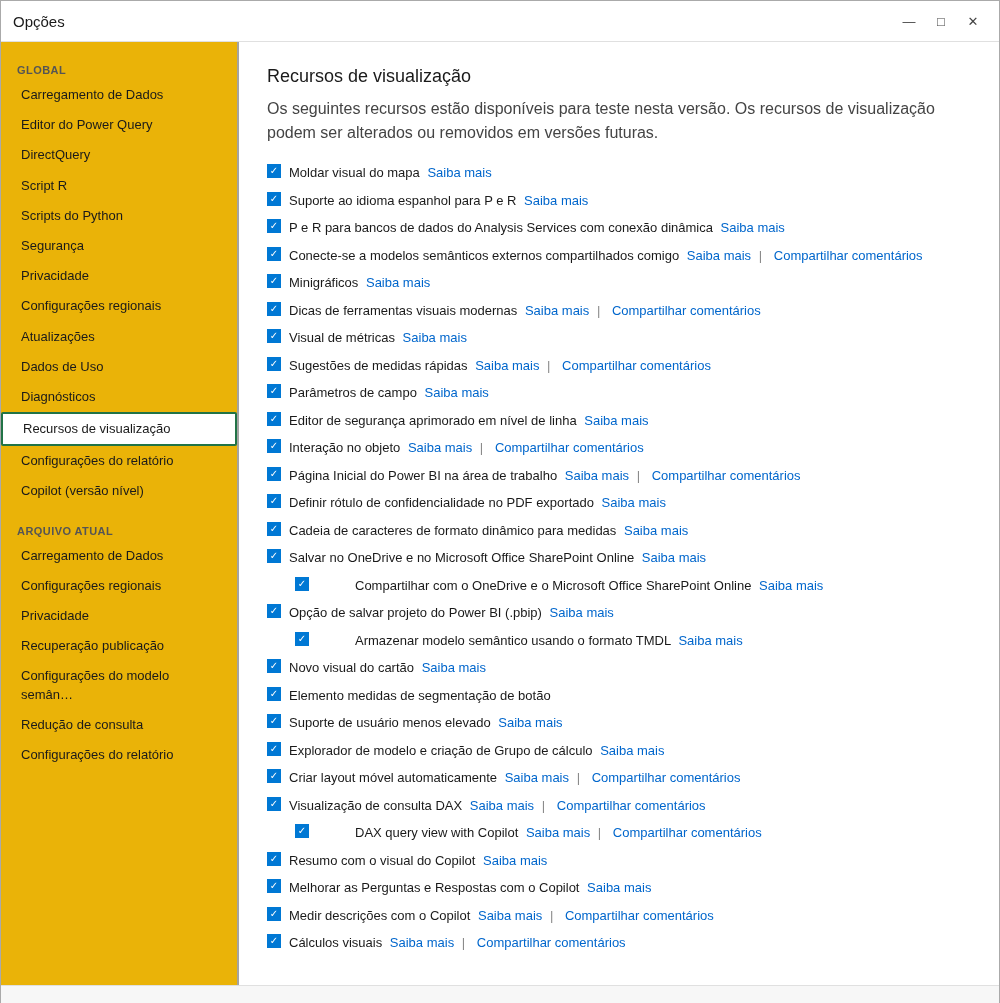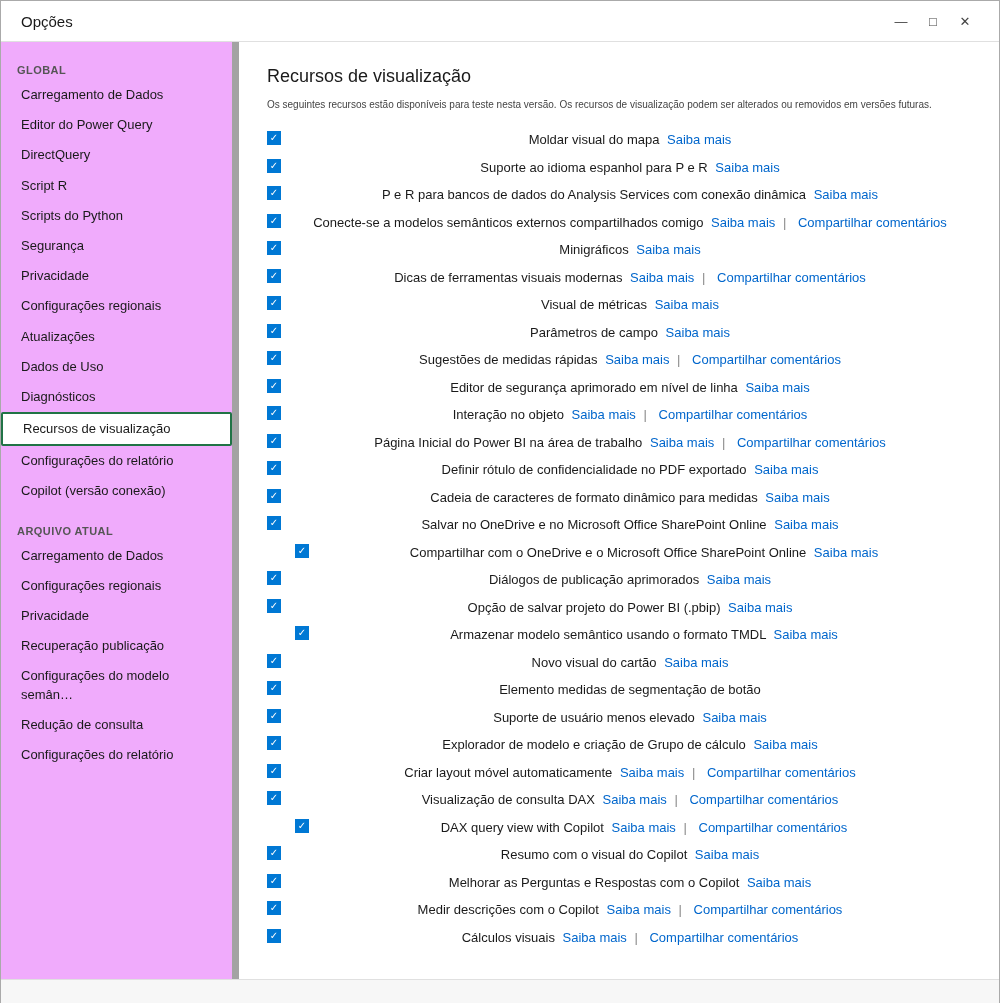--- a/index.html
+++ b/index.html
@@ -18,21 +18,21 @@
       background: #ffffff;
       border: 1px solid #aaa;
       box-shadow: 2px 2px 12px rgba(0,0,0,0.3);
       display: flex;
       flex-direction: column;
     }
     .title-bar {
       display: flex;
       align-items: center;
       justify-content: space-between;
-      padding: 8px 20px;
+      padding: 8px 12px;
       border-bottom: 1px solid #e0e0e0;
     }
     .title-bar-title {
       font-size: 15px;
       font-weight: 400;
       color: #1a1a1a;
     }
     .title-bar-controls {
       display: flex;
       gap: 4px;
@@ -52,22 +52,22 @@
 
     .content-area {
       display: flex;
       flex: 1;
     }
 
     
     .sidebar {
       width: 238px;
       min-width: 238px;
-      background: #f0abfc;
-      border-right: 7px solid #a3a3a3;
+      background: #eab308;
+      border-right: 2px solid #a3a3a3;
       padding: 12px 0;
       overflow-y: auto;
     }
     .sidebar-section-label {
       font-size: 11px;
       font-weight: 700;
       color: #555;
       padding: 10px 16px 4px 16px;
       letter-spacing: 0.04em;
     }
@@ -91,35 +91,36 @@
       padding: 24px 28px;
       overflow-y: auto;
     }
     .main-title {
       font-size: 18px;
       font-weight: 400;
       color: #1a1a1a;
       margin-bottom: 10px;
     }
     .main-description {
-      font-size: 10px;
+      font-size: 16px;
       color: #444;
       margin-bottom: 18px;
       line-height: 1.5;
       max-width: 700px;
     }
     .feature-item {
       display: flex;
       align-items: flex-start;
       margin-bottom: 8px;
       font-size: 13px;
       color: #1a1a1a;
     }
     .feature-item.indented {
       margin-left: 28px;
+      gap: 38px;
     }
     .checkbox {
       width: 14px;
       height: 14px;
       min-width: 14px;
       border: 1px solid #0078d4;
       background: #0078d4;
       margin-right: 8px;
       margin-top: 1px;
       display: flex;
@@ -129,21 +130,20 @@
     }
     .checkbox::after {
       content: '✓';
       color: white;
       font-size: 10px;
       line-height: 1;
     }
     .feature-text {
       flex: 1;
       line-height: 1.5;
-      text-align: center;
     }
     .saiba-link {
       color: #0066cc;
       text-decoration: none;
       cursor: pointer;
       margin-left: 4px;
     }
     .separator {
       color: #888;
       margin: 0 4px;
@@ -184,21 +184,21 @@
           <div class="sidebar-item">Script R</div>
           <div class="sidebar-item">Scripts do Python</div>
           <div class="sidebar-item">Segurança</div>
           <div class="sidebar-item">Privacidade</div>
           <div class="sidebar-item">Configurações regionais</div>
           <div class="sidebar-item">Atualizações</div>
           <div class="sidebar-item">Dados de Uso</div>
           <div class="sidebar-item">Diagnósticos</div>
           <div class="sidebar-item active">Recursos de visualização</div>
           <div class="sidebar-item">Configurações do relatório</div>
-          <div class="sidebar-item">Copilot (versão conexão)</div>
+          <div class="sidebar-item">Copilot (versão nível)</div>
         </div>
       <div class="sidebar-section-label" style="margin-top:8px;">ARQUIVO ATUAL</div>
       <div id="arquivo-items-container">
           <div class="sidebar-item">Carregamento de Dados</div>
           <div class="sidebar-item">Configurações regionais</div>
           <div class="sidebar-item">Privacidade</div>
           <div class="sidebar-item">Recuperação publicação</div>
           <div class="sidebar-item">Configurações do modelo semân…</div>
           <div class="sidebar-item">Redução de consulta</div>
           <div class="sidebar-item">Configurações do relatório</div>
@@ -232,28 +232,28 @@
           <div class="feature-item">
             <div class="checkbox"></div>
             <span class="feature-text">Dicas de ferramentas visuais modernas <a class="saiba-link">Saiba mais</a> <span class="separator">|</span> <a class="saiba-link">Compartilhar comentários</a></span>
           </div>
           <div class="feature-item">
             <div class="checkbox"></div>
             <span class="feature-text">Visual de métricas <a class="saiba-link">Saiba mais</a></span>
           </div>
           <div class="feature-item">
             <div class="checkbox"></div>
+            <span class="feature-text">Sugestões de medidas rápidas <a class="saiba-link">Saiba mais</a> <span class="separator">|</span> <a class="saiba-link">Compartilhar comentários</a></span>
+          </div>
+          <div class="feature-item">
+            <div class="checkbox"></div>
             <span class="feature-text">Parâmetros de campo <a class="saiba-link">Saiba mais</a></span>
           </div>
           <div class="feature-item">
             <div class="checkbox"></div>
-            <span class="feature-text">Sugestões de medidas rápidas <a class="saiba-link">Saiba mais</a> <span class="separator">|</span> <a class="saiba-link">Compartilhar comentários</a></span>
-          </div>
-          <div class="feature-item">
-            <div class="checkbox"></div>
             <span class="feature-text">Editor de segurança aprimorado em nível de linha <a class="saiba-link">Saiba mais</a></span>
           </div>
           <div class="feature-item">
             <div class="checkbox"></div>
             <span class="feature-text">Interação no objeto <a class="saiba-link">Saiba mais</a> <span class="separator">|</span> <a class="saiba-link">Compartilhar comentários</a></span>
           </div>
           <div class="feature-item">
             <div class="checkbox"></div>
             <span class="feature-text">Página Inicial do Power BI na área de trabalho <a class="saiba-link">Saiba mais</a> <span class="separator">|</span> <a class="saiba-link">Compartilhar comentários</a></span>
           </div>
@@ -265,24 +265,20 @@
             <div class="checkbox"></div>
             <span class="feature-text">Cadeia de caracteres de formato dinâmico para medidas <a class="saiba-link">Saiba mais</a></span>
           </div>
           <div class="feature-item">
             <div class="checkbox"></div>
             <span class="feature-text">Salvar no OneDrive e no Microsoft Office SharePoint Online <a class="saiba-link">Saiba mais</a></span>
           </div>
           <div class="feature-item indented">
             <div class="checkbox"></div>
             <span class="feature-text">Compartilhar com o OneDrive e o Microsoft Office SharePoint Online <a class="saiba-link">Saiba mais</a></span>
-          </div>
-          <div class="feature-item">
-            <div class="checkbox"></div>
-            <span class="feature-text">Diálogos de publicação aprimorados <a class="saiba-link">Saiba mais</a></span>
           </div>
           <div class="feature-item">
             <div class="checkbox"></div>
             <span class="feature-text">Opção de salvar projeto do Power BI (.pbip) <a class="saiba-link">Saiba mais</a></span>
           </div>
           <div class="feature-item indented">
             <div class="checkbox"></div>
             <span class="feature-text">Armazenar modelo semântico usando o formato TMDL <a class="saiba-link">Saiba mais</a></span>
           </div>
           <div class="feature-item">

